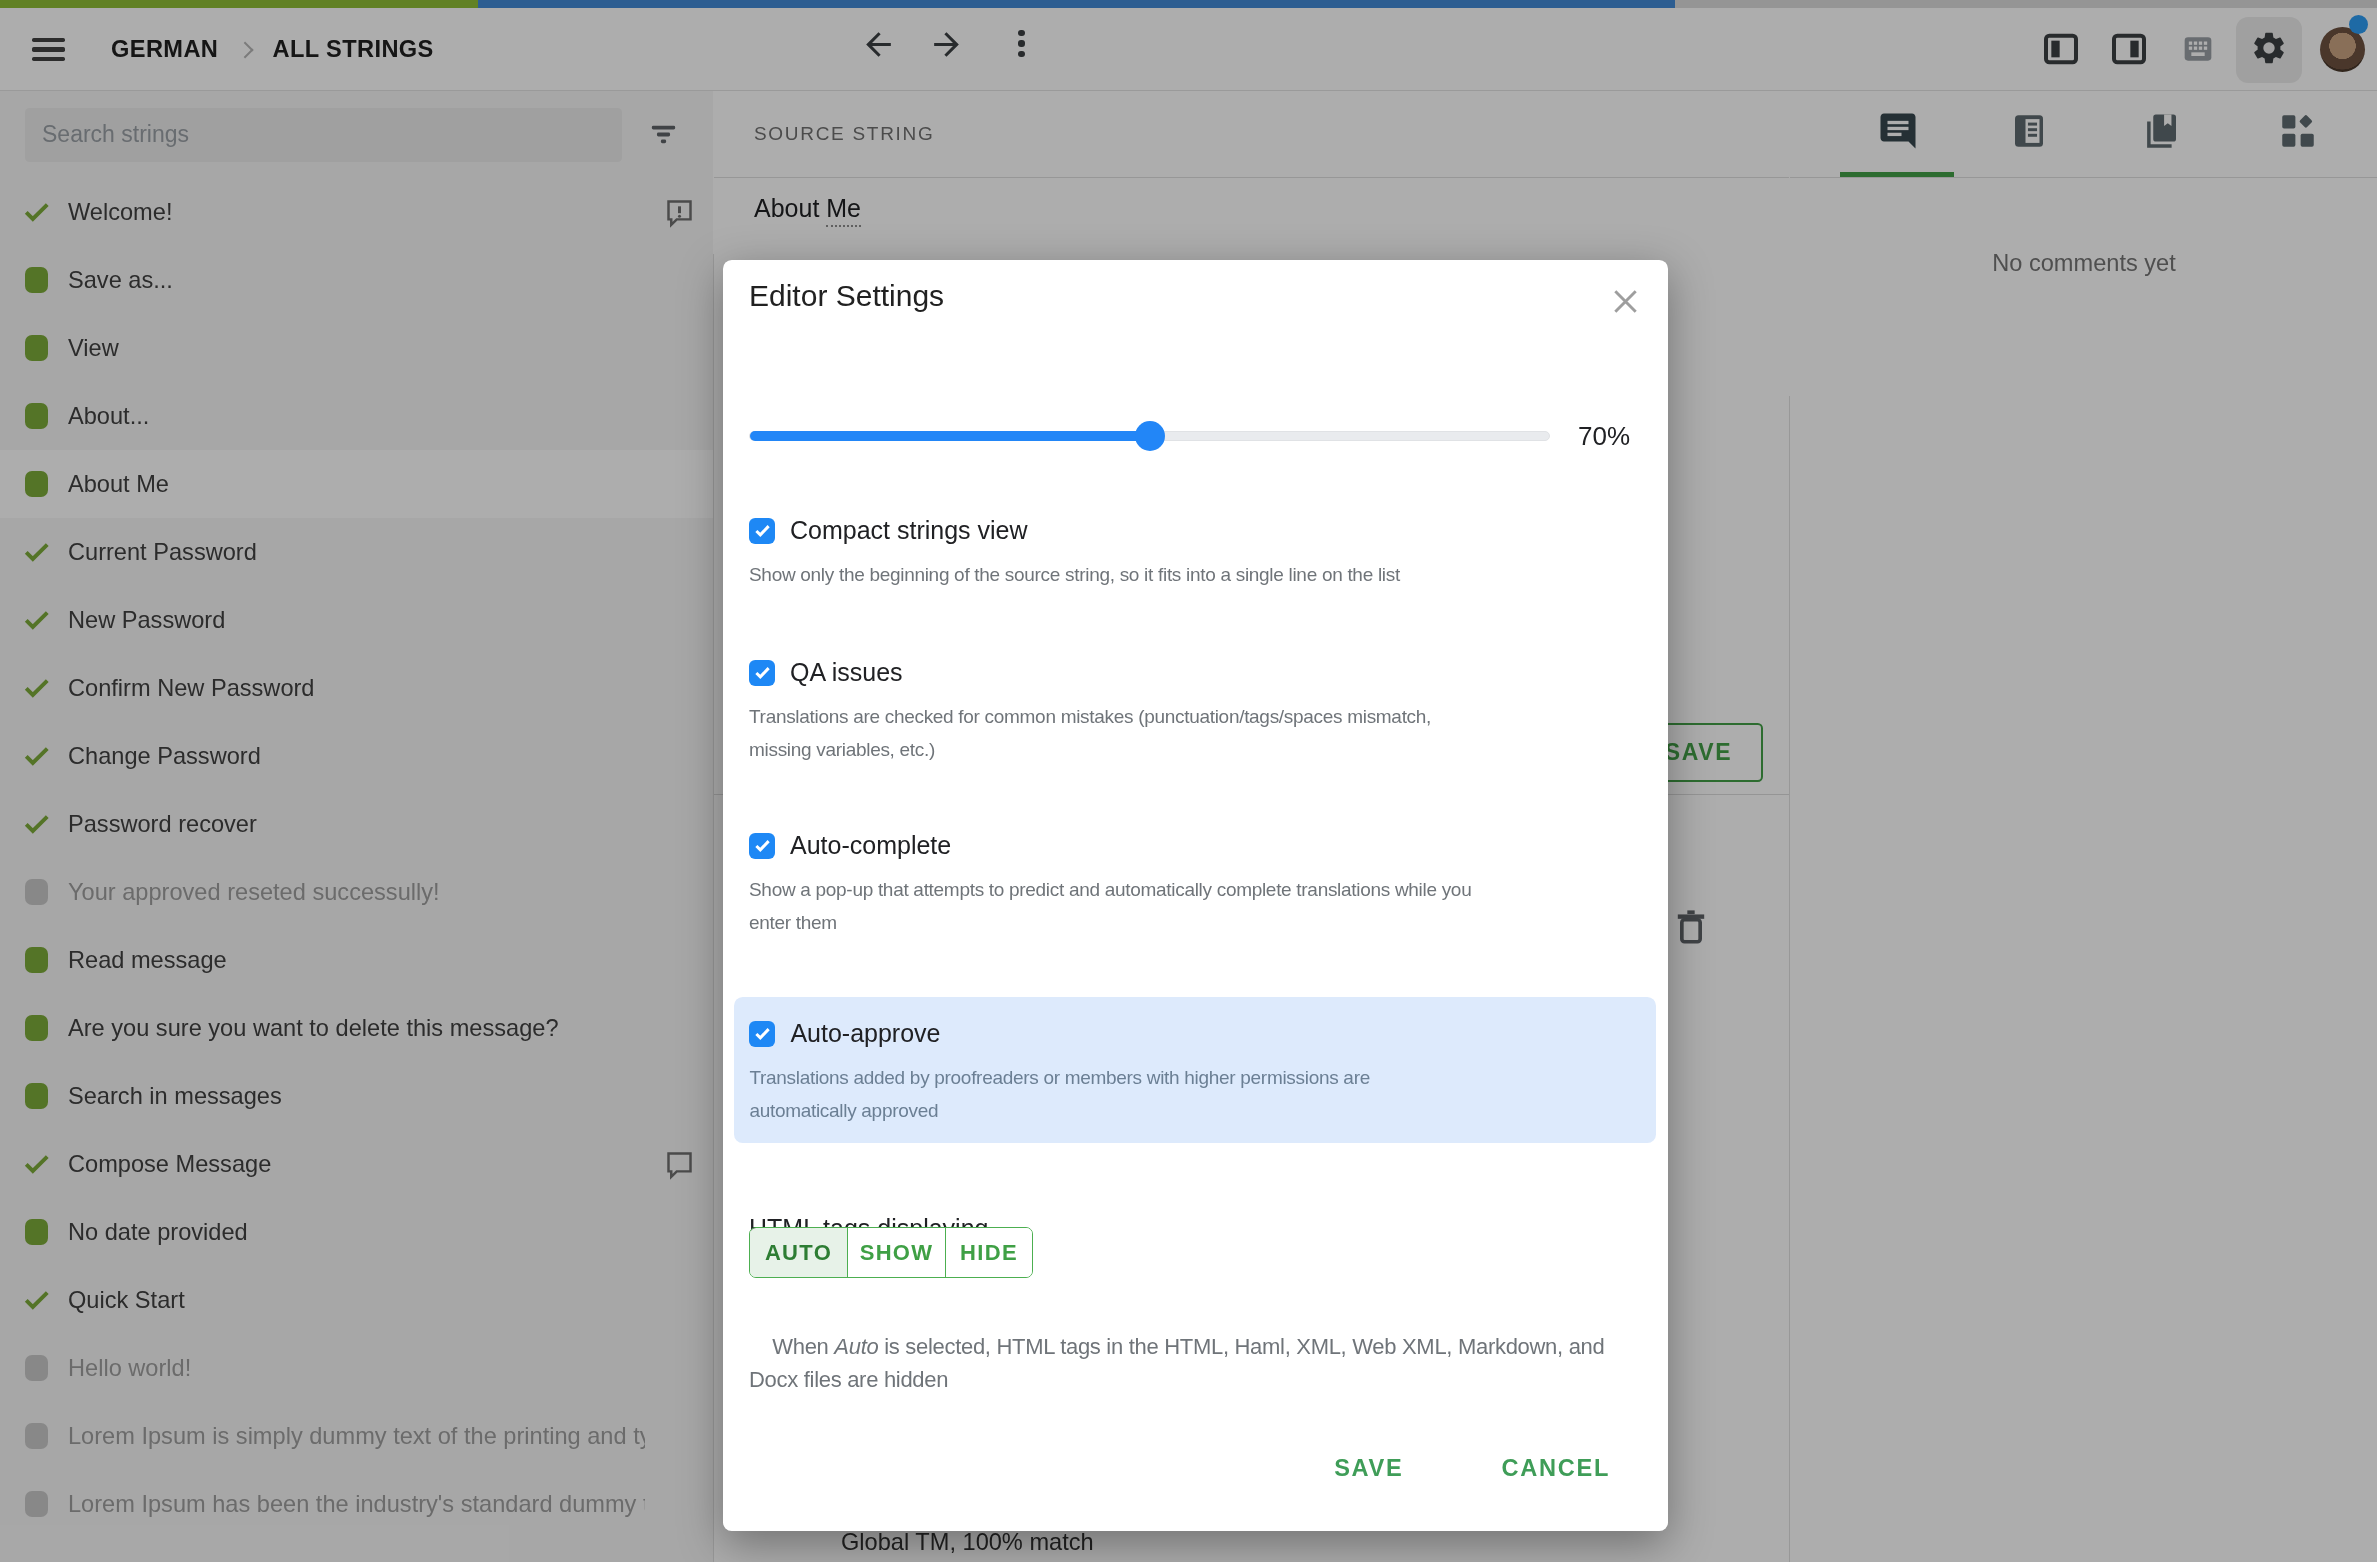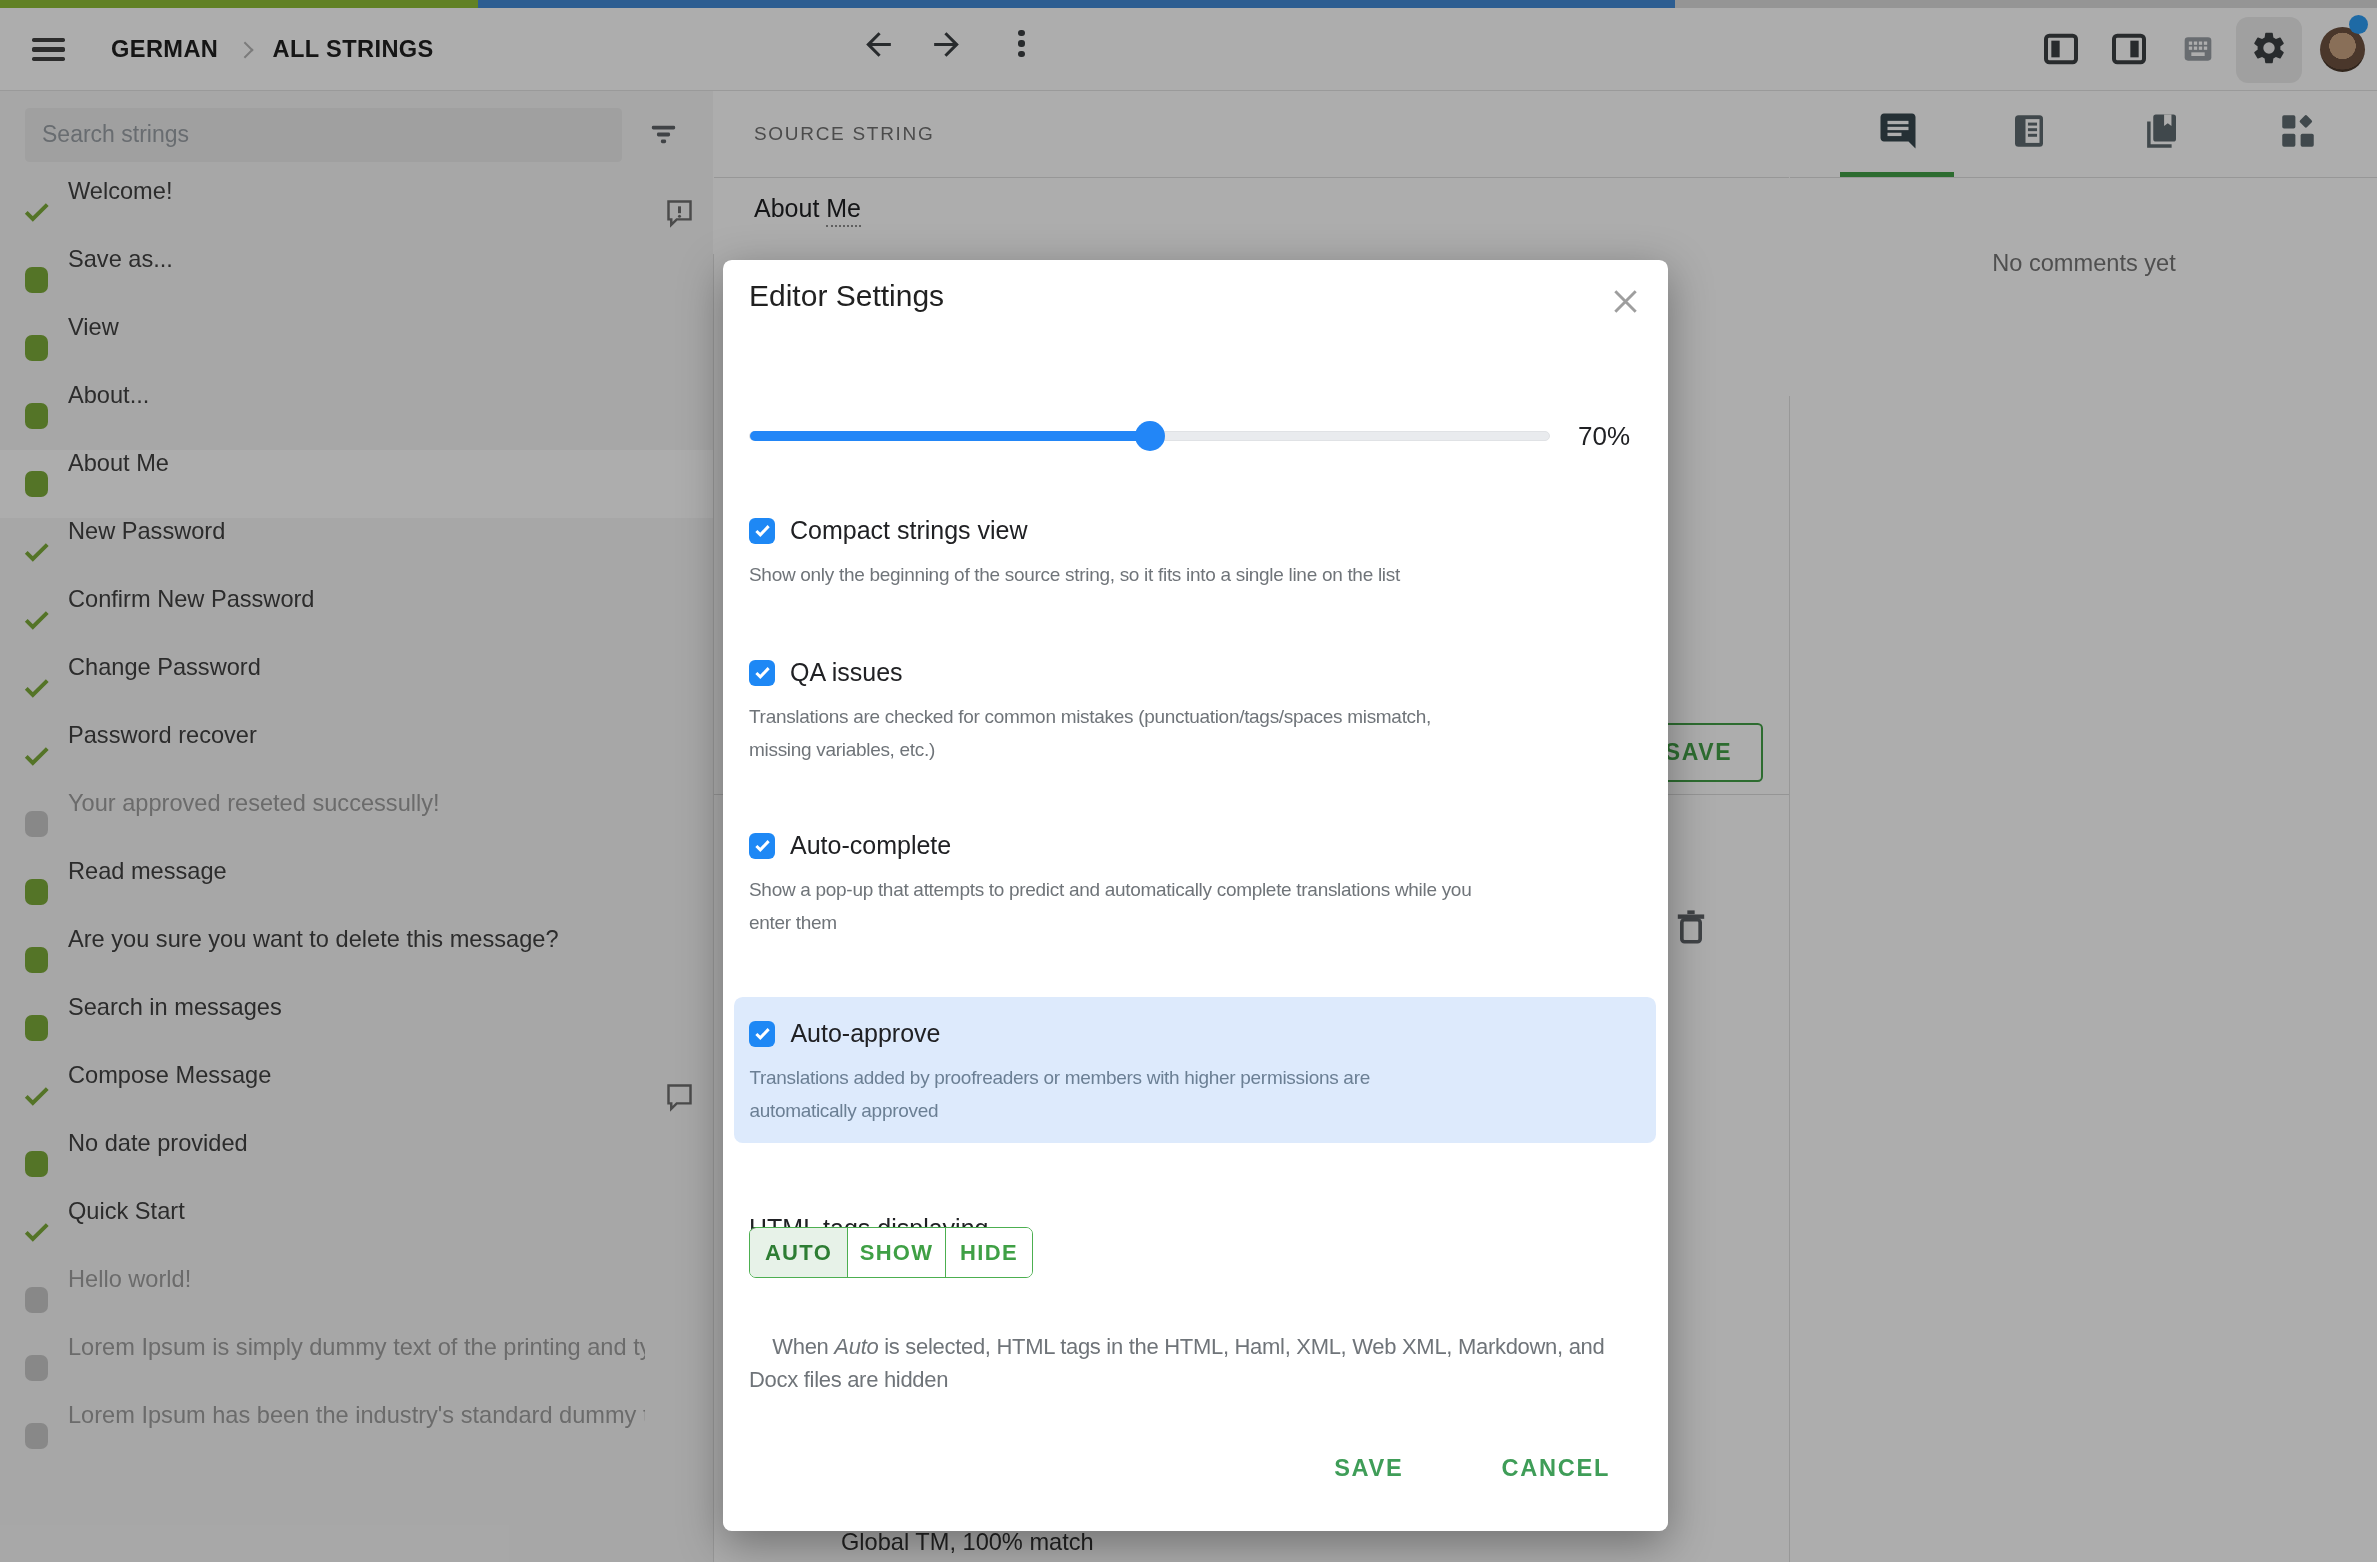--- a/index.html
+++ b/index.html
@@ -30,21 +30,21 @@
   
   .sidebar { position:absolute; left:0; top:91px; width:713px; height:1471px; background:#f7f7f7; overflow:hidden; }
   .vdiv { position:absolute; top:91px; bottom:0; width:0.9px; background:#e0e0e0; z-index:5; }
   .vdiv.s1 { left:713px; } .vdiv.s2 { left:1789px; }
   .search-wrap { position:relative; height:87px; }
   .search-input { position:absolute; left:24.5px; top:16.6px; width:597px; height:54px; background:#ececec; border:none; border-radius:4.4px;
     font-family:"Liberation Sans",sans-serif; font-size:23px; padding:0 17.5px; color:#424242; outline:none; }
   .search-input::placeholder { color:#9aa0a6; }
   .filter-btn { position:absolute; left:641px; top:21px; width:45px; height:45px; display:flex; align-items:center; justify-content:center; color:#5f6368; }
   .rows { }
-  .row { position:relative; height:68px; display:flex; align-items:flex-start; cursor:pointer; }
+  .row { position:relative; height:68px; display:flex; align-items:center; cursor:pointer; }
   .row.sel { background:#ffffff; }
   .st { position:absolute; left:19px; width:35px; height:35px; top:16.6px; display:flex; align-items:center; justify-content:center; }
   .sq { width:23px; height:26px; border-radius:7px; }
   .sq.green { background:#7dab3a; }
   .sq.gray { background:#c9c9c9; }
   .lbl { margin-left:68px; font-size:23.6px; color:#424242; white-space:nowrap; overflow:hidden; max-width:577px; }
   .row.muted .lbl { color:#9e9e9e; }
   .cmt { position:absolute; right:17.5px; top:17.5px; color:#6f6f6f; }
 
   
@@ -212,20 +212,28 @@
           <span class="sq green"></span>
         </span>
       <span class="lbl">About Me</span>
     </div>
     <div class="row">
       <span class="st">
           <svg width="31.5" height="31.5" viewBox="0 0 24 24">
             <path d="M4 12.5l5 5L20 6.5" fill="none" stroke="#7dab3a" stroke-width="3"></path>
           </svg>
         </span>
+      <span class="lbl">Current Password</span>
+    </div>
+    <div class="row">
+      <span class="st">
+          <svg width="31.5" height="31.5" viewBox="0 0 24 24">
+            <path d="M4 12.5l5 5L20 6.5" fill="none" stroke="#7dab3a" stroke-width="3"></path>
+          </svg>
+        </span>
       <span class="lbl">New Password</span>
     </div>
     <div class="row">
       <span class="st">
           <svg width="31.5" height="31.5" viewBox="0 0 24 24">
             <path d="M4 12.5l5 5L20 6.5" fill="none" stroke="#7dab3a" stroke-width="3"></path>
           </svg>
         </span>
       <span class="lbl">Confirm New Password</span>
     </div>

